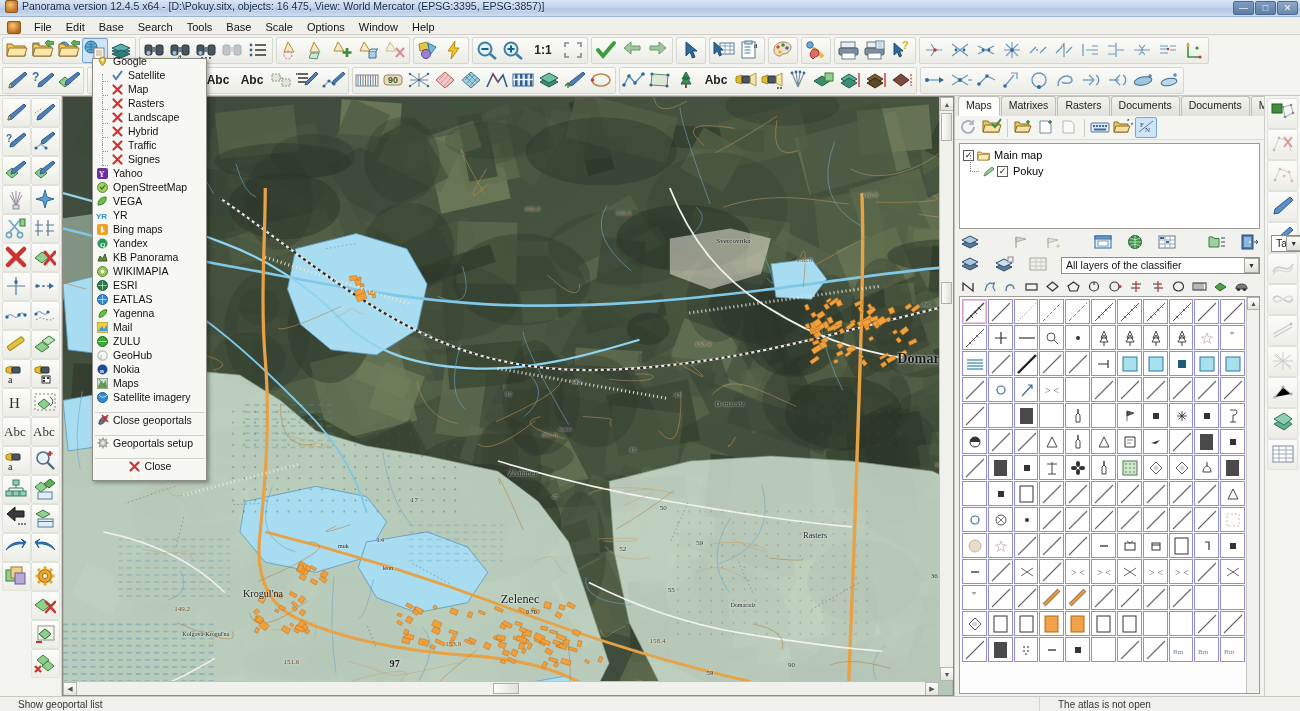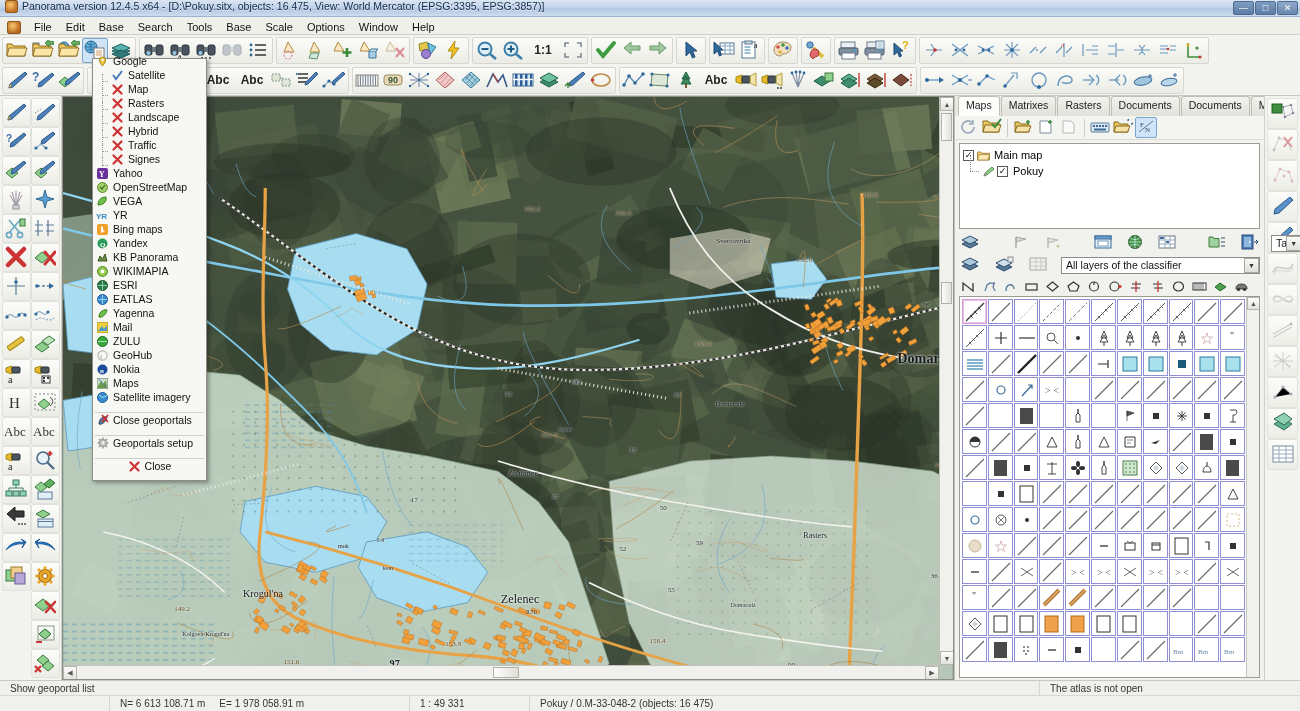--- a/index.html
+++ b/index.html
@@ -150,21 +150,21 @@
              display:flex;align-items:center;justify-content:center; overflow:hidden; }
   .symcell.first { border-color:#d79ad7; box-shadow: inset 0 0 0 1px #e8c3e8; }
   .symgrid .sbv { position:absolute; right:0; top:0; bottom:0; width:13px; background:#f0f0ec;
                   border-left:1px solid #c6c6bf;}
 
   
   .statusbar1 { height: 15px; background:#f0f0ec; border-top:1px solid #c9c9c2;
                 display:flex; align-items:center; font-size:10px; color:#333;}
   .statusbar2 { height: 16px; background:#f0f0ec; border-top:1px solid #d8d8d1;
                 display:flex; align-items:center; font-size:10px; color:#333;}
-  .sbseg { border-right:1px solid #d6d6cf; height:100%; display:flex; align-items:center; padding:0 10px;}
+  .sbseg { border-right:1px solid #d6d6cf; height:100%; display:flex; align-items:center; padding:0 18px;}
   .sbseg.noborder { border-right:none; }
 </style>
 </head>
 <body>
 
 <div id="app">
 
   <div class="titlebar">
     <div class="tb-icon"></div>
     <div class="tb-title">Panorama version 12.4.5 x64 - [D:\Pokuy.sitx, objects: 16 475, View: World Mercator (EPSG:3395, EPSG:3857)]</div>
@@ -3387,30 +3387,20 @@
               </svg></span>
           </div>
         </div>
     </div>
   </div>
 
   <div class="statusbar1">
     <div class="sbseg" style="width:1040px">Show geoportal list</div>
     <div class="sbseg noborder">The atlas is not open</div>
   </div>
-  <div class="statusbar2">
-    <div class="sbseg" style="width:110px"></div>
-    <div class="sbseg" style="width:300px">
-      <span>N= 6 613 108.71 m</span>
-      <span style="width:14px"></span>
-      <span>E= 1 978 058.91 m</span>
-    </div>
-    <div class="sbseg" style="width:120px">1 : 49 331</div>
-    <div class="sbseg noborder">Pokuy / 0.M-33-048-2   (objects: 16 475)</div>
-  </div>
 
   <div class="gmenu" id="gmenu">
       <div class="gmi">
         <span class="gi">
           <svg width="11" height="11">
             <path d="M5.5 1 a3 3 0 0 1 3 3 c0 2.5 -3 6 -3 6 s-3 -3.5 -3 -6 a3 3 0 0 1 3 -3z" fill="#f0c040" stroke="#a08a14"></path>
             <circle cx="5.5" cy="4" r="1.2" fill="#fff"></circle>
           </svg>
         </span>
         <span class="lbl">Google</span>

